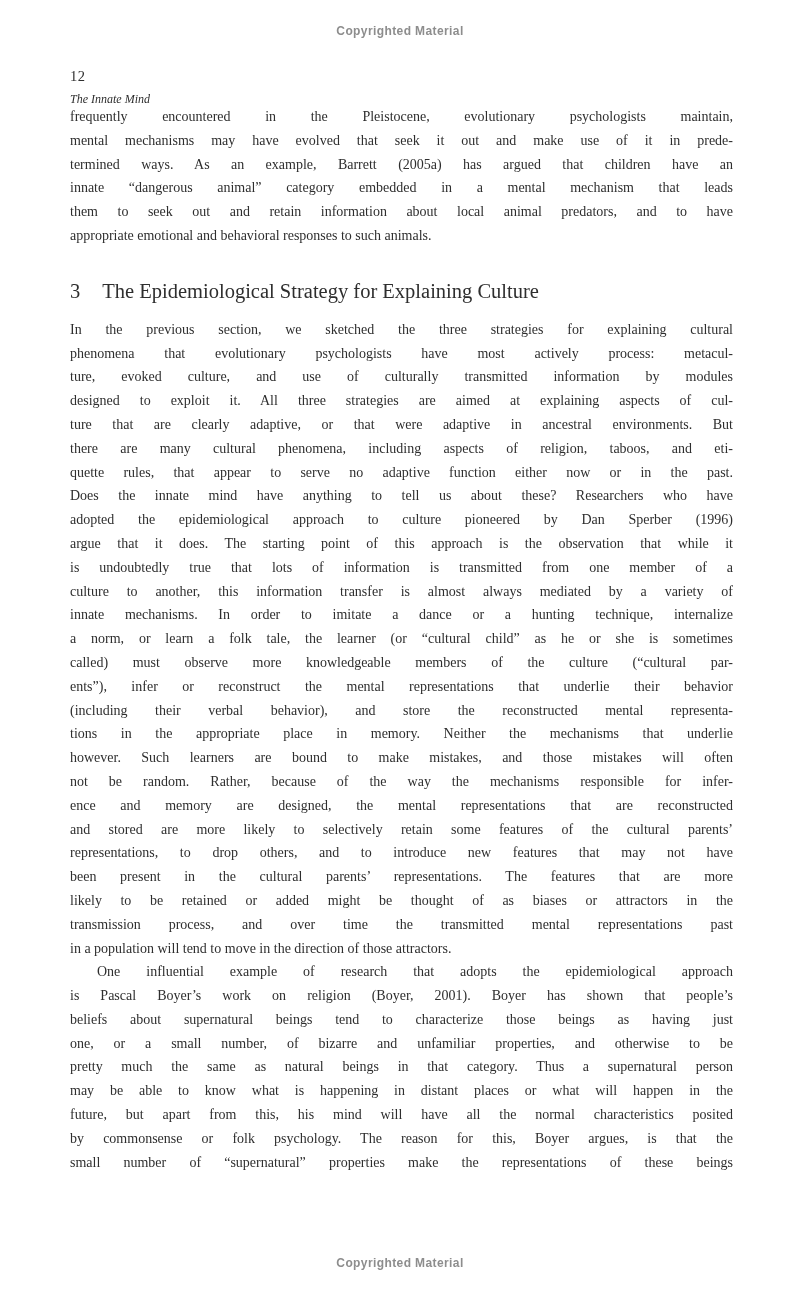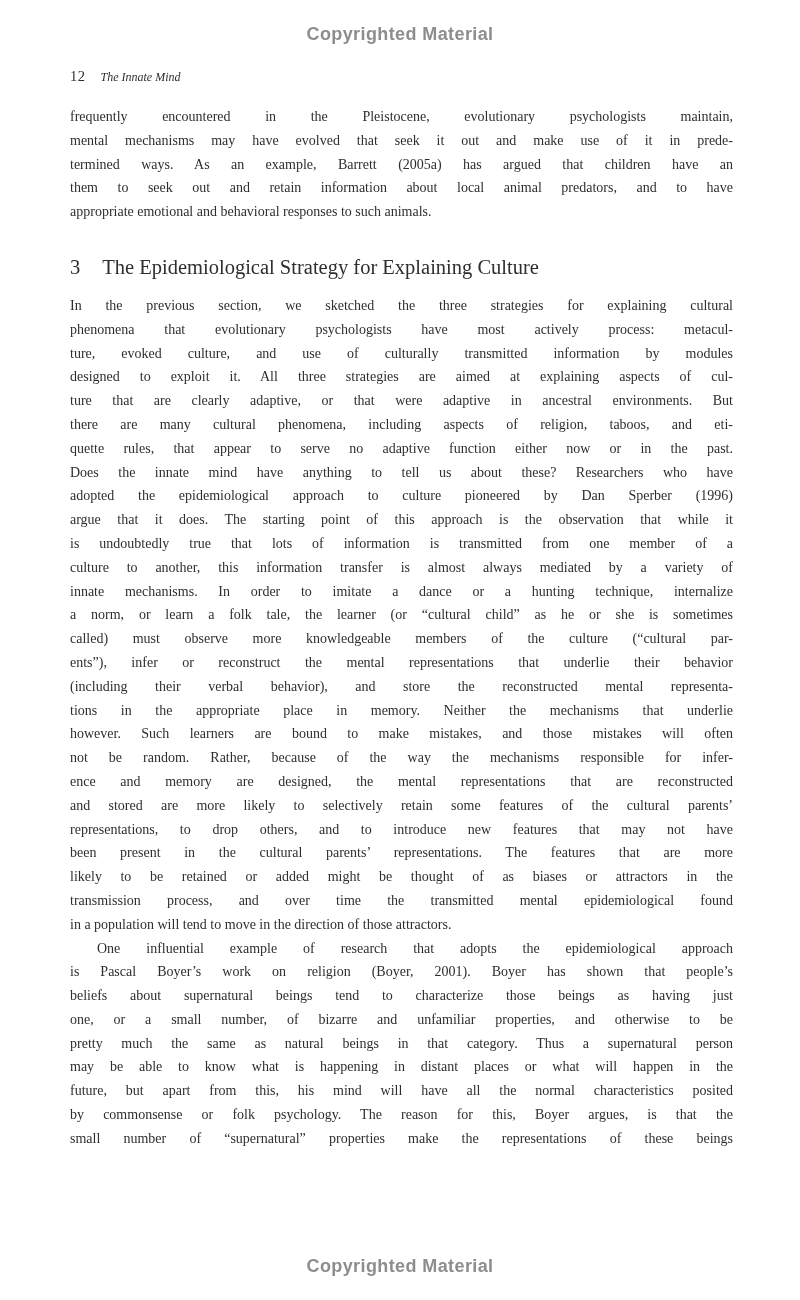--- a/index.html
+++ b/index.html
@@ -13,34 +13,35 @@
     overflow: hidden;
     box-sizing: border-box;
   }
   .watermark {
     position: absolute;
     left: 0;
     width: 100%;
     text-align: center;
     font-family: "Liberation Sans", sans-serif;
     font-weight: bold;
-    font-size: 18px;
+    font-size: 12px;
     letter-spacing: 0.4px;
     color: #8d8d8d;
   }
   .wm-top { top: 24px; }
   .wm-bottom { top: 1256px; }
 
   .running-head {
     position: absolute;
     top: 68px;
     left: 70px;
     display: flex;
     align-items: baseline;
-    gap: 15px;
+    gap: 7px;
+    flex-direction: column;
   }
   .pagenum { font-size: 14.5px; letter-spacing: 0.5px; }
   .booktitle { font-style: italic; font-size: 12px; }
 
   .body-col {
     position: absolute;
     top: 105px;
     left: 70px;
     width: 663px;
   }
@@ -76,20 +77,21 @@
     <span class="pagenum">12</span>
     <span class="booktitle">The Innate Mind</span>
   </header>
 
   <main class="body-col">
 
     <p class="para">
       <span class="ln j">frequently encountered in the Pleistocene, evolutionary psychologists maintain,</span>
       <span class="ln j">mental mechanisms may have evolved that seek it out and make use of it in prede-</span>
       <span class="ln j">termined ways. As an example, Barrett (2005a) has argued that children have an</span>
+      <span class="ln j">innate “dangerous animal” category embedded in a mental mechanism that leads</span>
       <span class="ln j">them to seek out and retain information about local animal predators, and to have</span>
       <span class="ln">appropriate emotional and behavioral responses to such animals.</span>
     </p>
 
     <h2 class="section-heading">
       <span class="sec-num">3</span>
       <span class="sec-title">The Epidemiological Strategy for Explaining Culture</span>
     </h2>
 
     <p class="para">
@@ -111,21 +113,21 @@
       <span class="ln j">ents”), infer or reconstruct the mental representations that underlie their behavior</span>
       <span class="ln j">(including their verbal behavior), and store the reconstructed mental representa-</span>
       <span class="ln j">tions in the appropriate place in memory. Neither the mechanisms that underlie</span>
       <span class="ln j">however. Such learners are bound to make mistakes, and those mistakes will often</span>
       <span class="ln j">not be random. Rather, because of the way the mechanisms responsible for infer-</span>
       <span class="ln j">ence and memory are designed, the mental representations that are reconstructed</span>
       <span class="ln j">and stored are more likely to selectively retain some features of the cultural parents’</span>
       <span class="ln j">representations, to drop others, and to introduce new features that may not have</span>
       <span class="ln j">been present in the cultural parents’ representations. The features that are more</span>
       <span class="ln j">likely to be retained or added might be thought of as biases or attractors in the</span>
-      <span class="ln j">transmission process, and over time the transmitted mental epidemiological found</span>
+      <span class="ln j">transmission process, and over time the transmitted mental representations past</span>
       <span class="ln">in a population will tend to move in the direction of those attractors.</span>
     </p>
 
     <p class="para">
       <span class="ln j indent">One influential example of research that adopts the epidemiological approach</span>
       <span class="ln j">is Pascal Boyer’s work on religion (Boyer, 2001). Boyer has shown that people’s</span>
       <span class="ln j">beliefs about supernatural beings tend to characterize those beings as having just</span>
       <span class="ln j">one, or a small number, of bizarre and unfamiliar properties, and otherwise to be</span>
       <span class="ln j">pretty much the same as natural beings in that category. Thus a supernatural person</span>
       <span class="ln j">may be able to know what is happening in distant places or what will happen in the</span>

